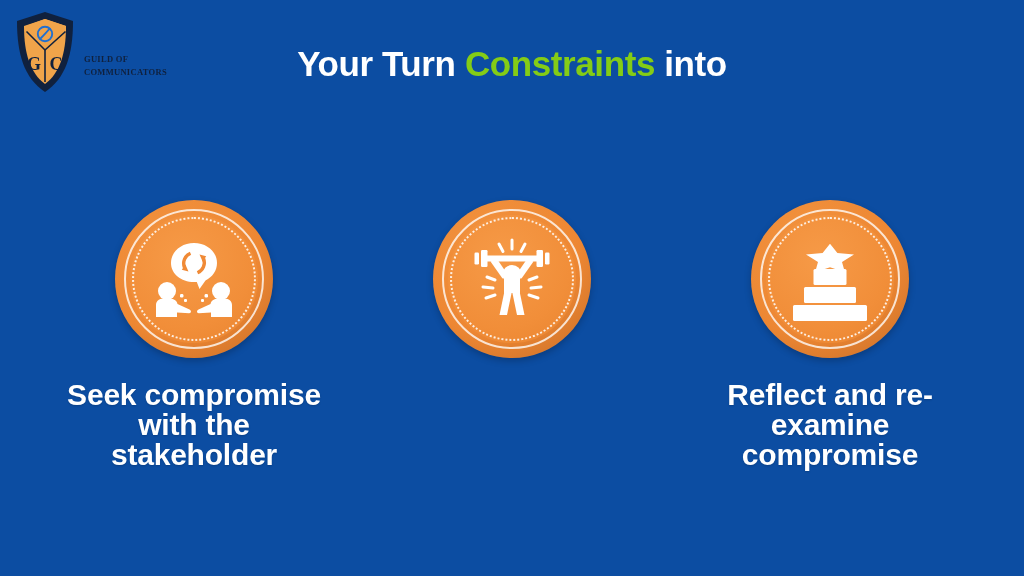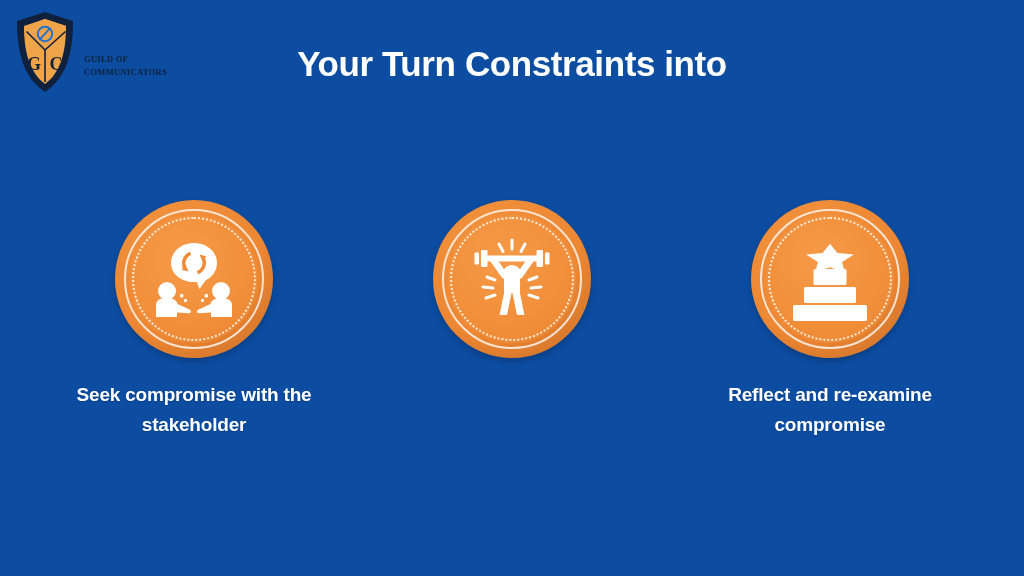--- a/index.html
+++ b/index.html
@@ -38,21 +38,21 @@
   .title{
     position:absolute;
     left:0; right:0; top:42px;
     text-align:center;
     font-size:35px;
     line-height:43px;
     font-weight:700;
     letter-spacing:-0.4px;
     color:#ffffff;
   }
-  .title .accent{ color:#ffffff; }
+  .title .accent{ color:#84cc16; }
 
   
   .cards{
     position:absolute;
     left:0; right:0; top:200px;
     display:flex;
     justify-content:center;
     align-items:flex-start;
   }
   .card{
@@ -93,21 +93,21 @@
     border-radius:50%;
     background:radial-gradient(circle at 42% 34%, #f69a47 0%, #f18e39 62%, #e8832f 100%);
   }
   .badge svg{ position:relative; z-index:3; }
 
   .card-label{
     margin-top:22px;
     text-align:center;
     color:#ffffff;
     font-weight:700;
-    font-size:19px;
+    font-size:30px;
     line-height:30px;
     letter-spacing:-0.2px;
     text-shadow:0 1px 2px rgba(0,0,0,.18);
     max-width:280px;
   }
 </style>
 </head>
 <body>
 
 <div class="logo-wrap">

